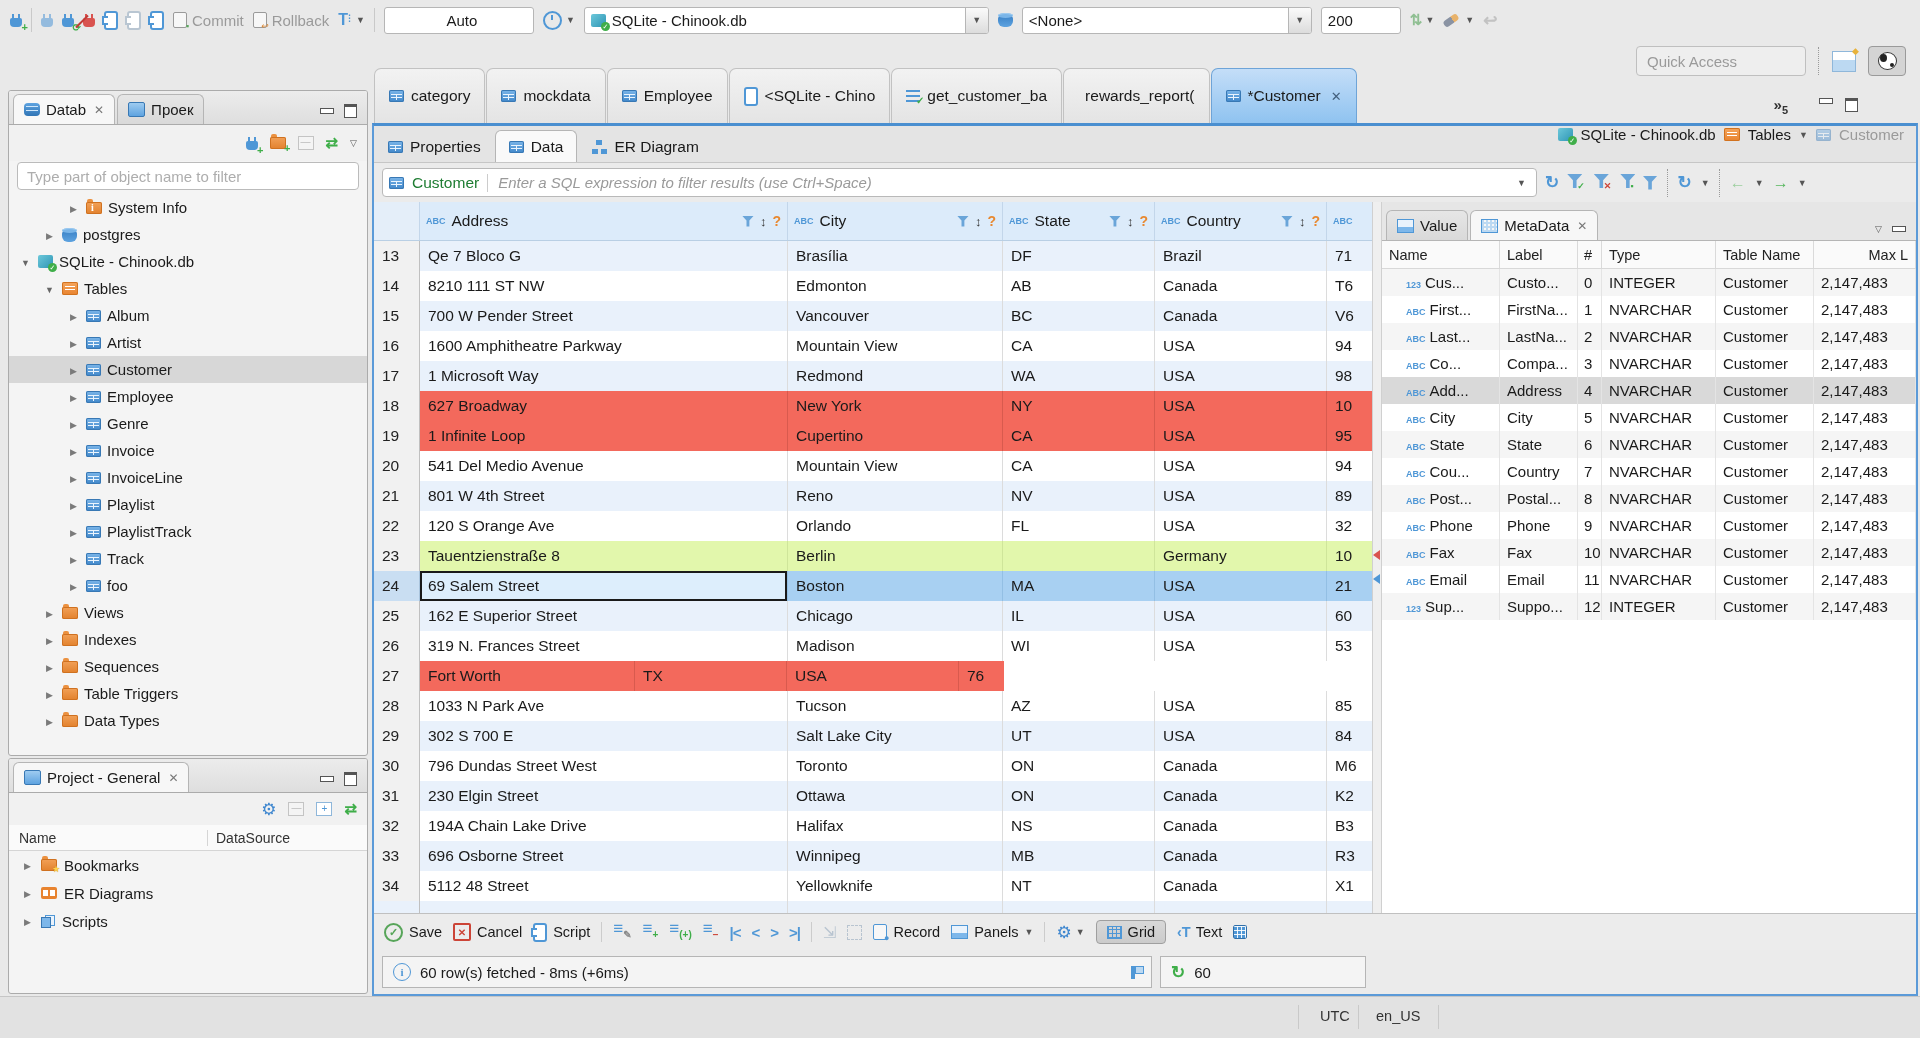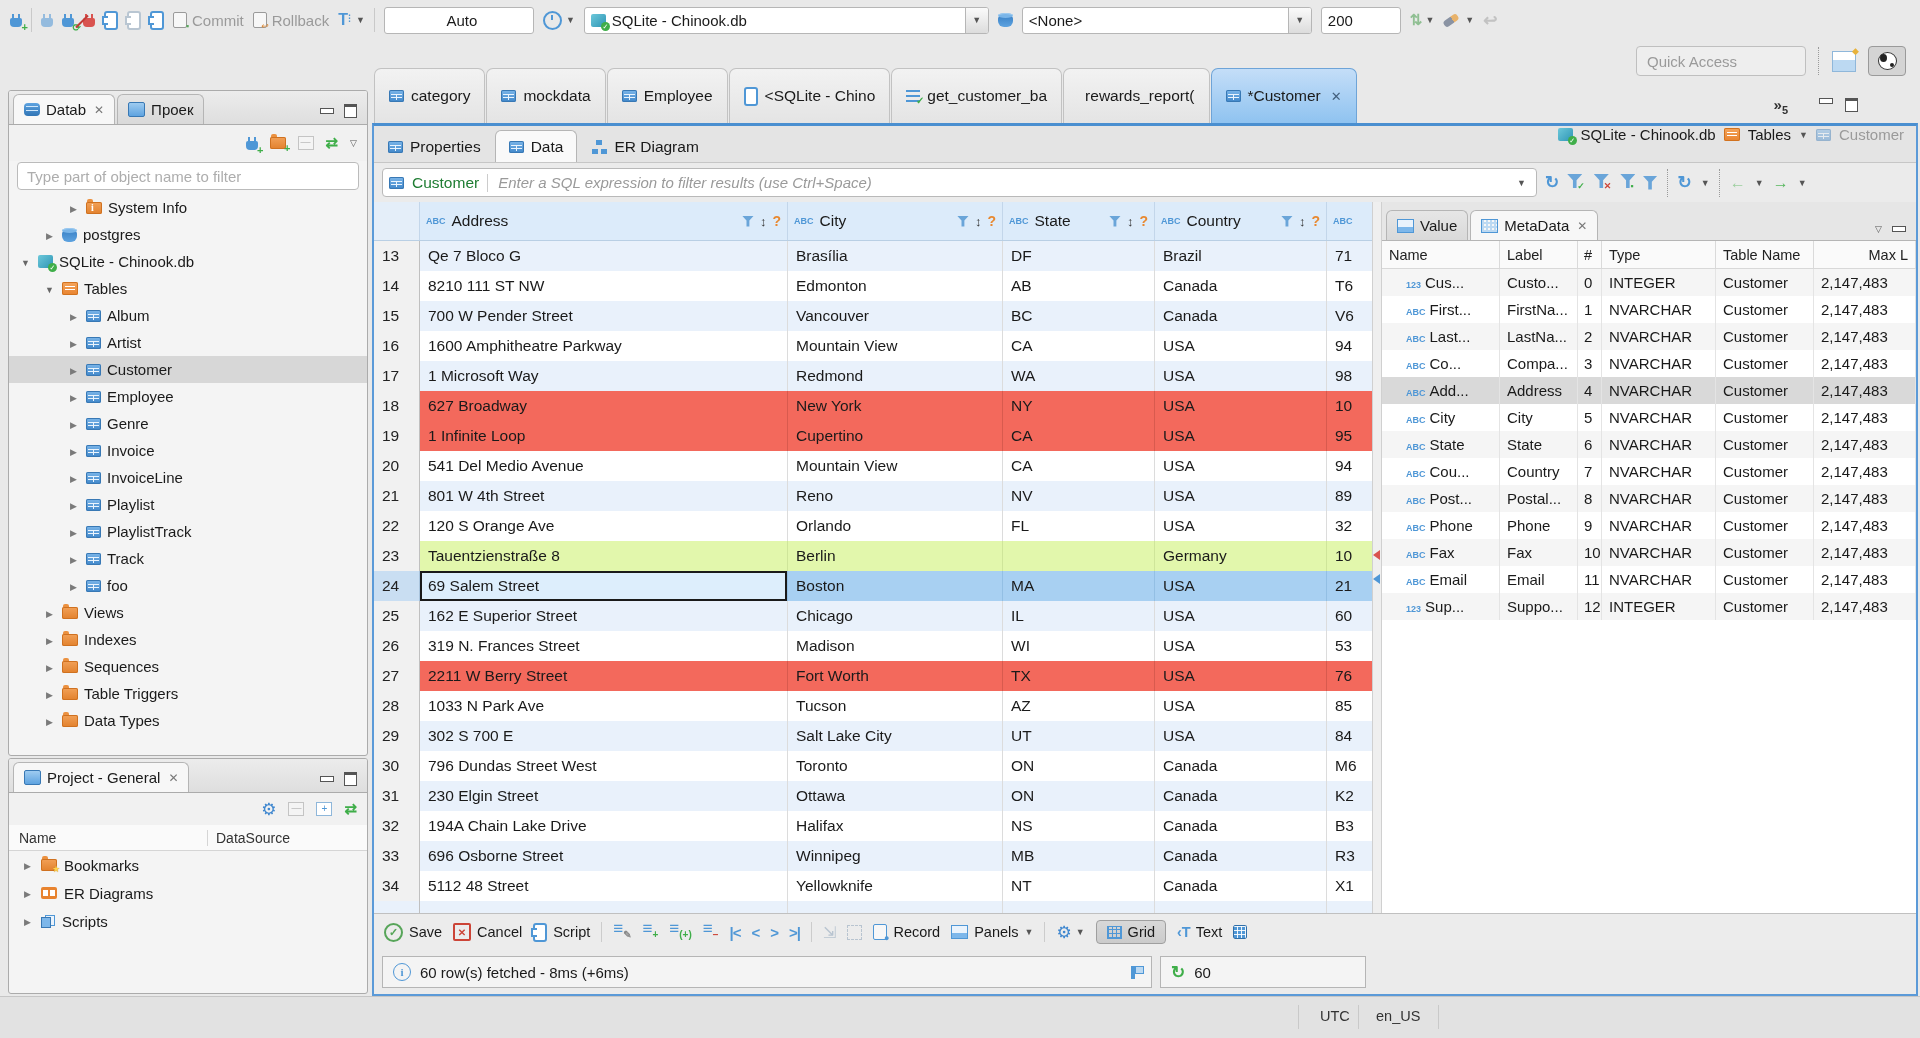--- a/index.html
+++ b/index.html
@@ -784,21 +784,20 @@
                 <span class="gc c-num">26</span>
                 <span class="gc c-addr">319 N. Frances Street</span>
                 <span class="gc c-city">Madison</span>
                 <span class="gc c-state">WI</span>
                 <span class="gc c-country">USA</span>
                 <span class="gc c-extra">53</span>
               </div>
 
               <div class="grow r-red">
                 <span class="gc c-num">27</span>
-                <span class="gc c-addr">2211 W Berry Street</span>
                 <span class="gc c-city">Fort Worth</span>
                 <span class="gc c-state">TX</span>
                 <span class="gc c-country">USA</span>
                 <span class="gc c-extra">76</span>
               </div>
 
               <div class="grow r-white">
                 <span class="gc c-num">28</span>
                 <span class="gc c-addr">1033 N Park Ave</span>
                 <span class="gc c-city">Tucson</span>

